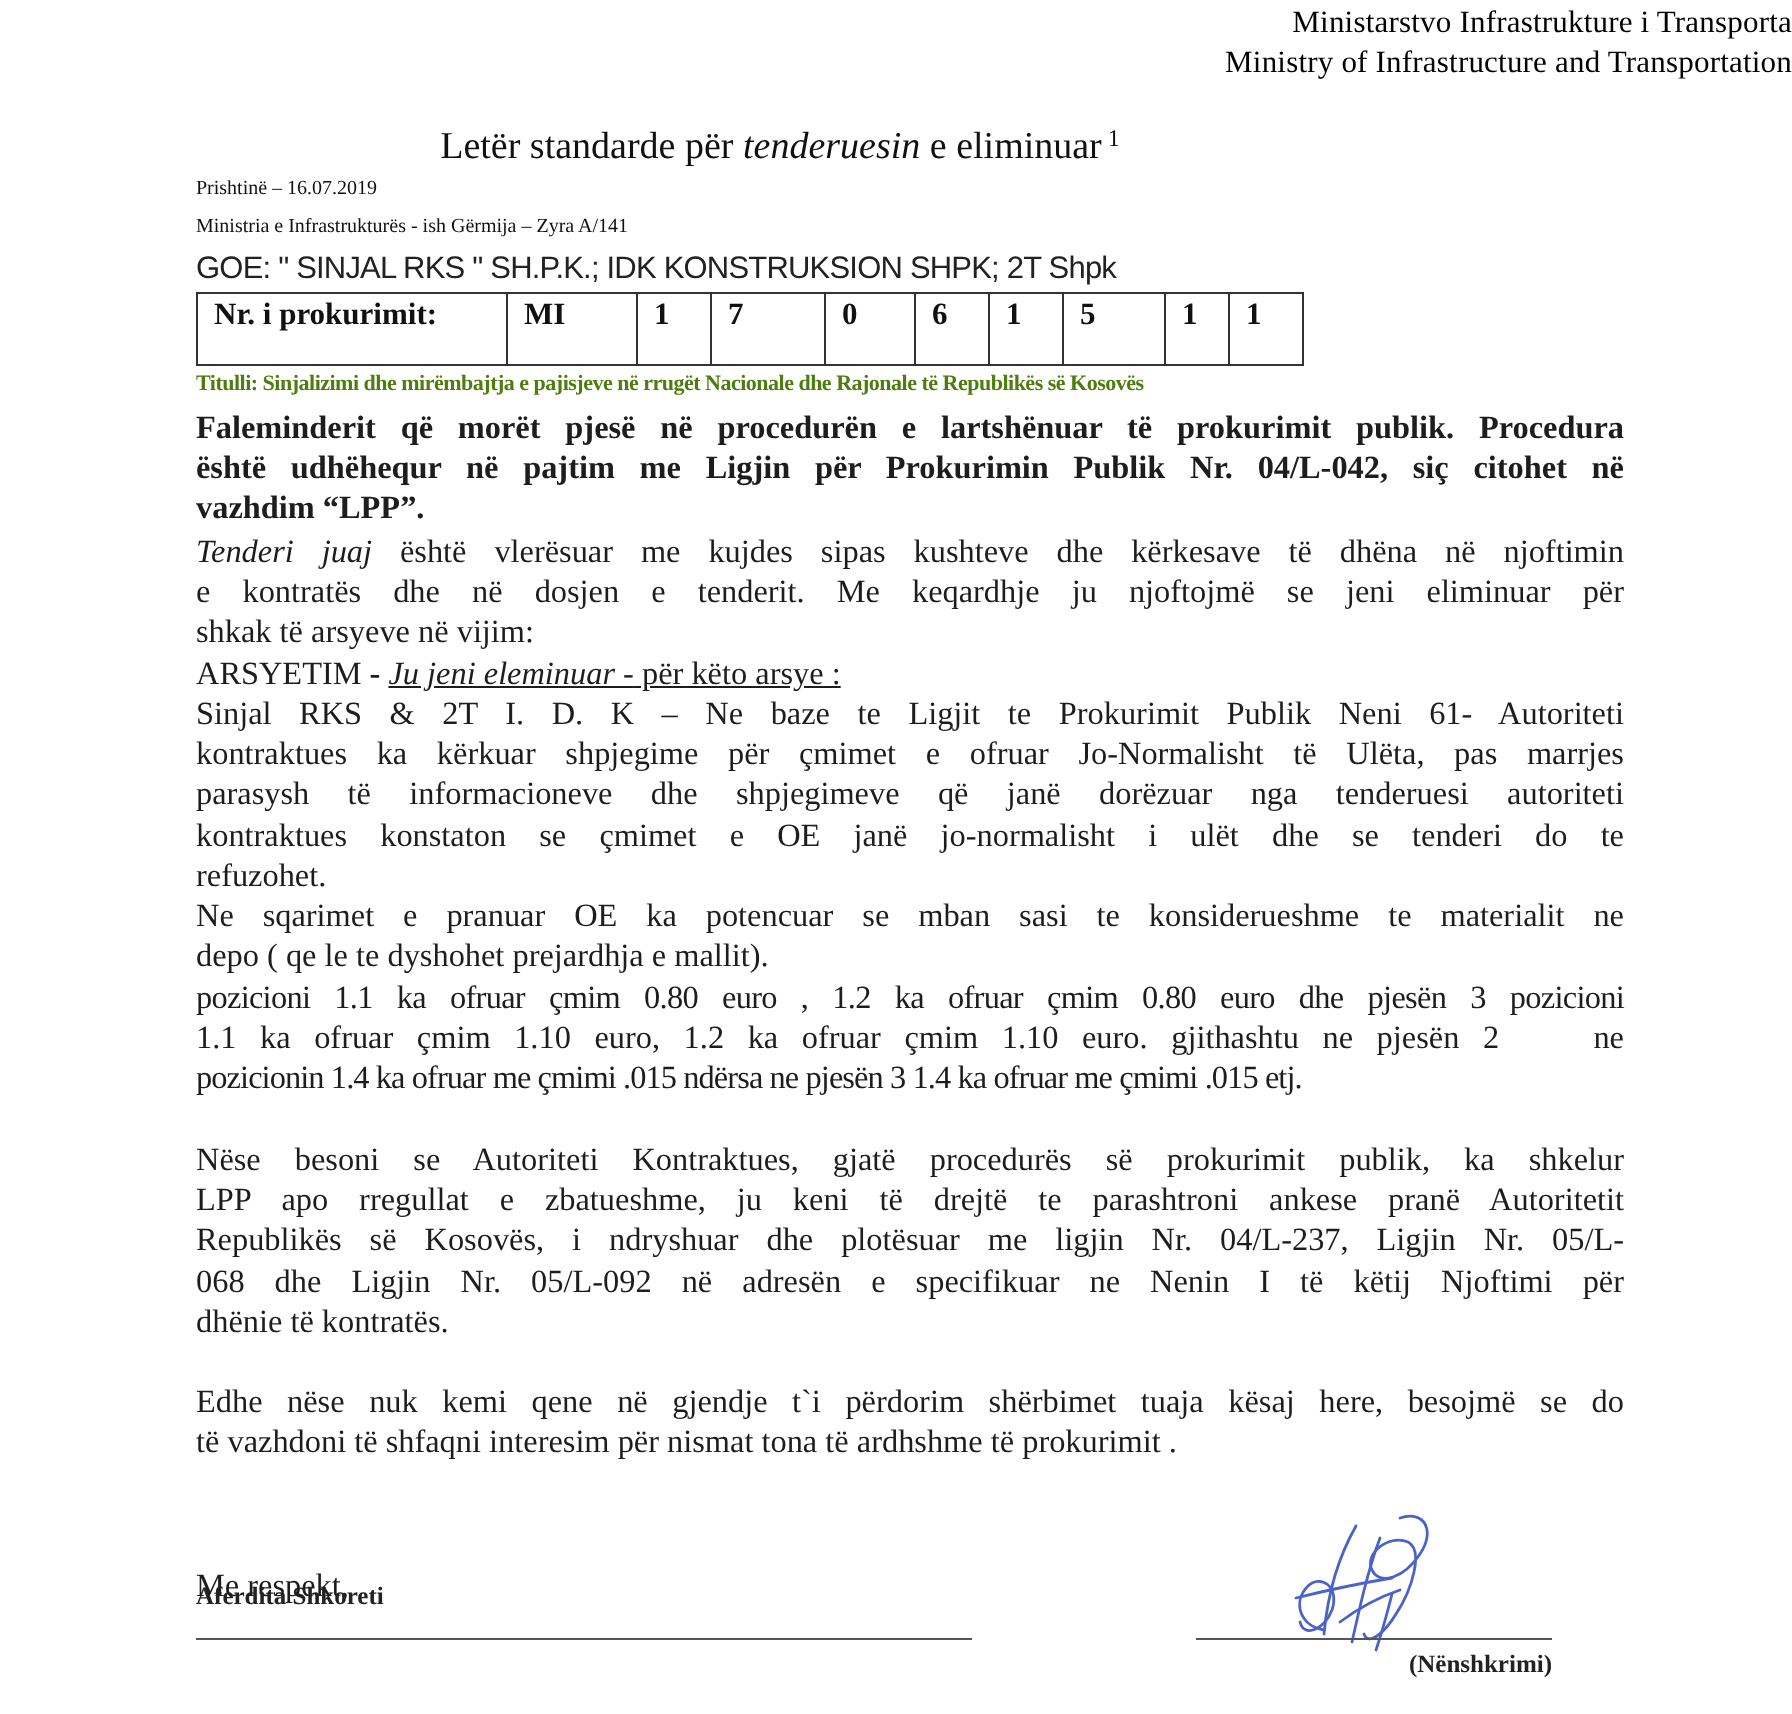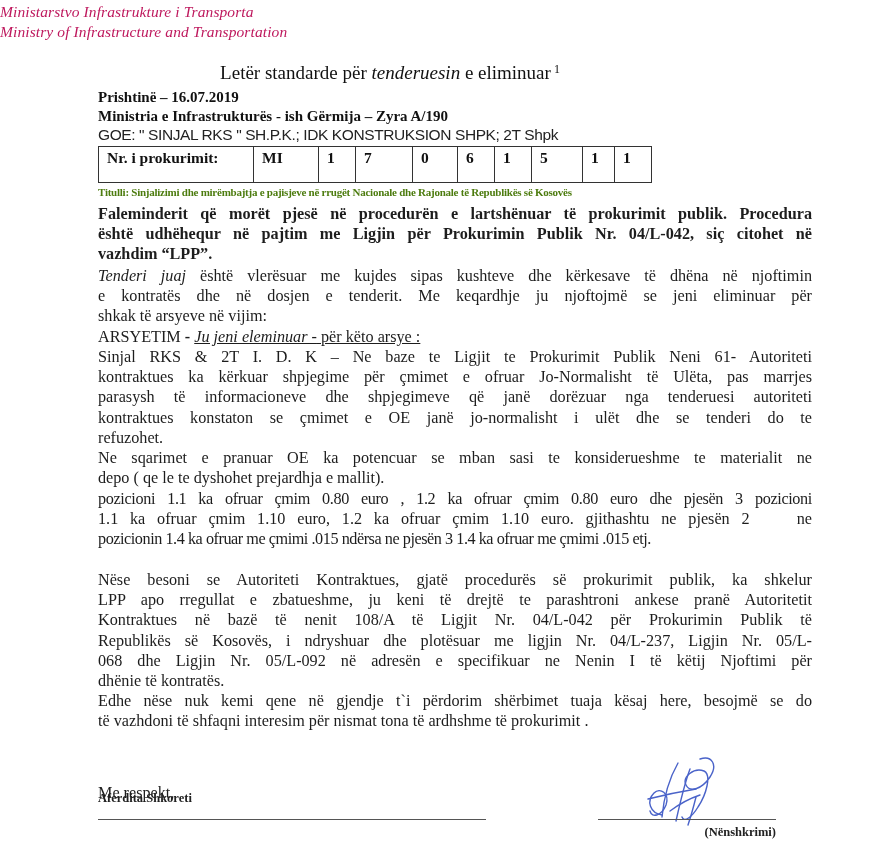--- a/index.html
+++ b/index.html
@@ -1,23 +1,23 @@
 <!DOCTYPE html>
 <html><head>
 <meta charset="utf-8">
 <style>
   html, body { margin:0; padding:0; background:#ffffff; }
   body { width:896px; height:857px; position:relative; overflow:hidden; color:#1a1a1a; }
   .serif { font-family: "Liberation Serif", "DejaVu Serif", serif; }
   .abs { position:absolute; }
-  .hdr { left:0; width:896px; text-align:left; font-size:15.5px; letter-spacing:0.1px; color:#be185d;font-style:italic; }
+  .hdr { left:0; width:896px; text-align:right; font-size:15.5px; letter-spacing:0.1px; color:#000000; }
   .title { left:0; width:780px; text-align:center; font-size:19px; color:#111; }
   .title sup { font-size:12px; vertical-align: 6px; margin-left:3px; }
   .bold { font-weight:bold; }
-  .meta { left:98px; font-size:15px; font-weight:bold; color:#111; }
+  .meta { left:98px; font-size:10px; font-weight:normal; color:#111; }
   .goe { left:98px; font-size:15.5px; color:#222; font-family:"Liberation Sans", sans-serif; letter-spacing:-0.4px;}
   table.proc { position:absolute; left:98px; top:146px; border-collapse:collapse; height:37px; }
   table.proc td { border:1.4px solid #333; font-family:Liberation Serif, serif; font-weight:bold; font-size:15.5px; vertical-align:top; padding:2px 8px 0 8px; color:#111; }
   .titulli { left:98px; top:186px; font-size:11px; font-weight:bold; color:#4d7c0f; letter-spacing:-0.25px; }
   .para { left:98px; width:714px; font-size:16.2px; line-height:20.2px; color:#1d1d1d; }
   .line { display:block; text-align:justify; text-align-last:justify; }
   .lastline { display:block; }
   .ital { font-style:italic; }
   .ul { text-decoration:underline; }
   .sigline { position:absolute; height:1px; background:#555; }
@@ -28,21 +28,21 @@
 
 <div class="abs" style="left:300px;top:0;width:300px;height:3px;"></div>
 <div class="abs hdr" style="top:3px;">Ministarstvo Infrastrukture i Transporta</div>
 <div class="abs hdr" style="top:23px;">Ministry of Infrastructure and Transportation</div>
 
 <div class="abs title" style="top:62px;">
   <span>Letër standarde për </span><span class="ital">tenderuesin</span><span> e eliminuar</span><sup>1</sup>
 </div>
 
 <div class="abs meta" style="top:89px;">Prishtinë – 16.07.2019</div>
-<div class="abs meta" style="top:108px;">Ministria e Infrastrukturës - ish Gërmija – Zyra A/190</div>
+<div class="abs meta" style="top:108px;">Ministria e Infrastrukturës - ish Gërmija – Zyra A/141</div>
 <div class="abs goe" style="top:126px;">GOE: " SINJAL RKS " SH.P.K.; IDK KONSTRUKSION SHPK; 2T Shpk</div>
 
 <table class="proc">
   <tbody>
       <tr>
     <td style="width:138px;">Nr. i prokurimit:</td>
     <td style="width:48px;">MI</td>
     <td style="width:20px;">1</td>
     <td style="width:40px;">7</td>
     <td style="width:28px;">0</td>
@@ -88,21 +88,20 @@
 
 <div class="abs para" style="top:489px;">
   <span class="line" style="letter-spacing:-0.35px;">pozicioni 1.1 ka ofruar çmim 0.80 euro , 1.2 ka ofruar çmim 0.80 euro  dhe pjesën 3 pozicioni</span>
   <span class="line" style="white-space:pre;">1.1 ka ofruar çmim 1.10 euro, 1.2 ka ofruar çmim 1.10 euro. gjithashtu ne pjesën 2    ne</span>
   <span class="lastline" style="letter-spacing:-0.45px;">pozicionin 1.4 ka ofruar me çmimi .015 ndërsa ne pjesën 3 1.4 ka ofruar me çmimi .015 etj.</span>
 </div>
 
 <div class="abs para" style="top:570px;">
   <span class="line">Nëse besoni se Autoriteti Kontraktues, gjatë procedurës së prokurimit publik, ka shkelur</span>
   <span class="line">LPP apo rregullat e zbatueshme, ju keni të drejtë te parashtroni ankese pranë Autoritetit</span>
-  <span class="line">Kontraktues në bazë të nenit 108/A të Ligjit Nr. 04/L-042 për Prokurimin Publik të</span>
   <span class="line">Republikës së Kosovës, i ndryshuar dhe plotësuar me ligjin Nr. 04/L-237, Ligjin Nr. 05/L-</span>
   <span class="line">068 dhe Ligjin Nr. 05/L-092 në adresën e specifikuar ne Nenin I të këtij Njoftimi për</span>
   <span class="lastline">dhënie të kontratës.</span>
 </div>
 
 <div class="abs para" style="top:691px;">
   <span class="line">Edhe nëse nuk kemi qene në gjendje t`i përdorim shërbimet tuaja kësaj here, besojmë se do</span>
   <span class="lastline">të vazhdoni të shfaqni interesim për nismat tona të ardhshme të prokurimit .</span>
 </div>
 

